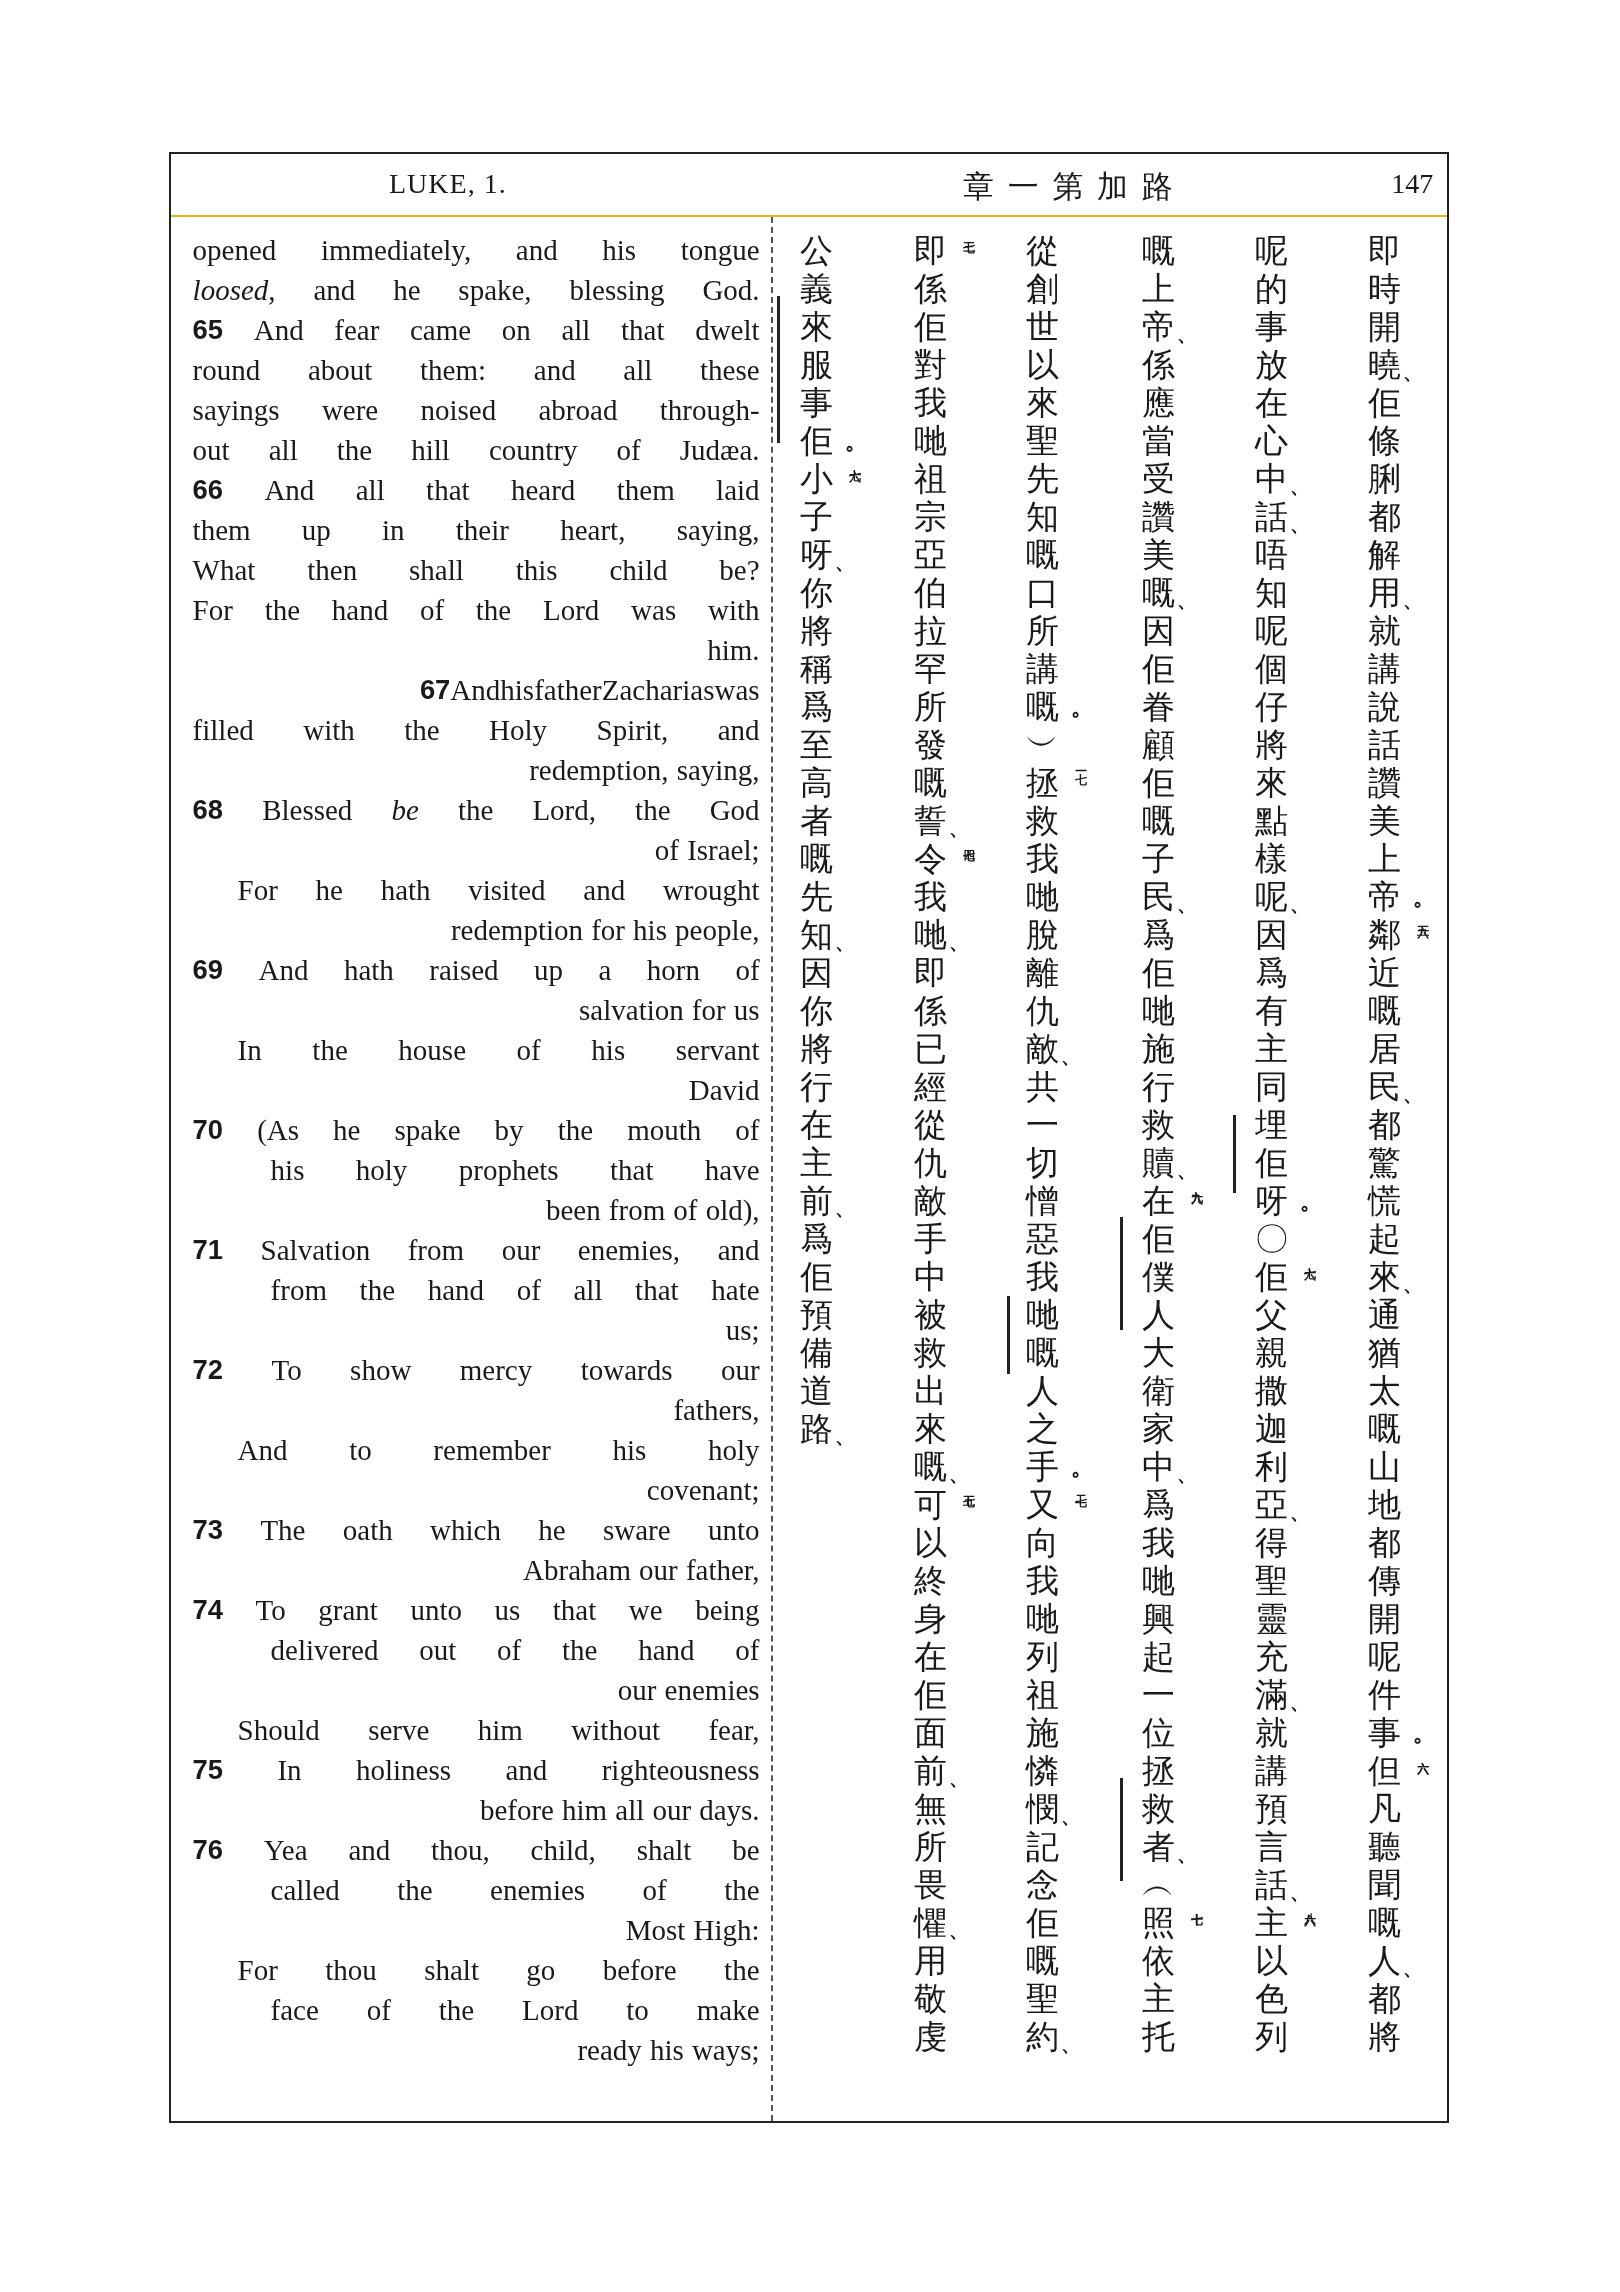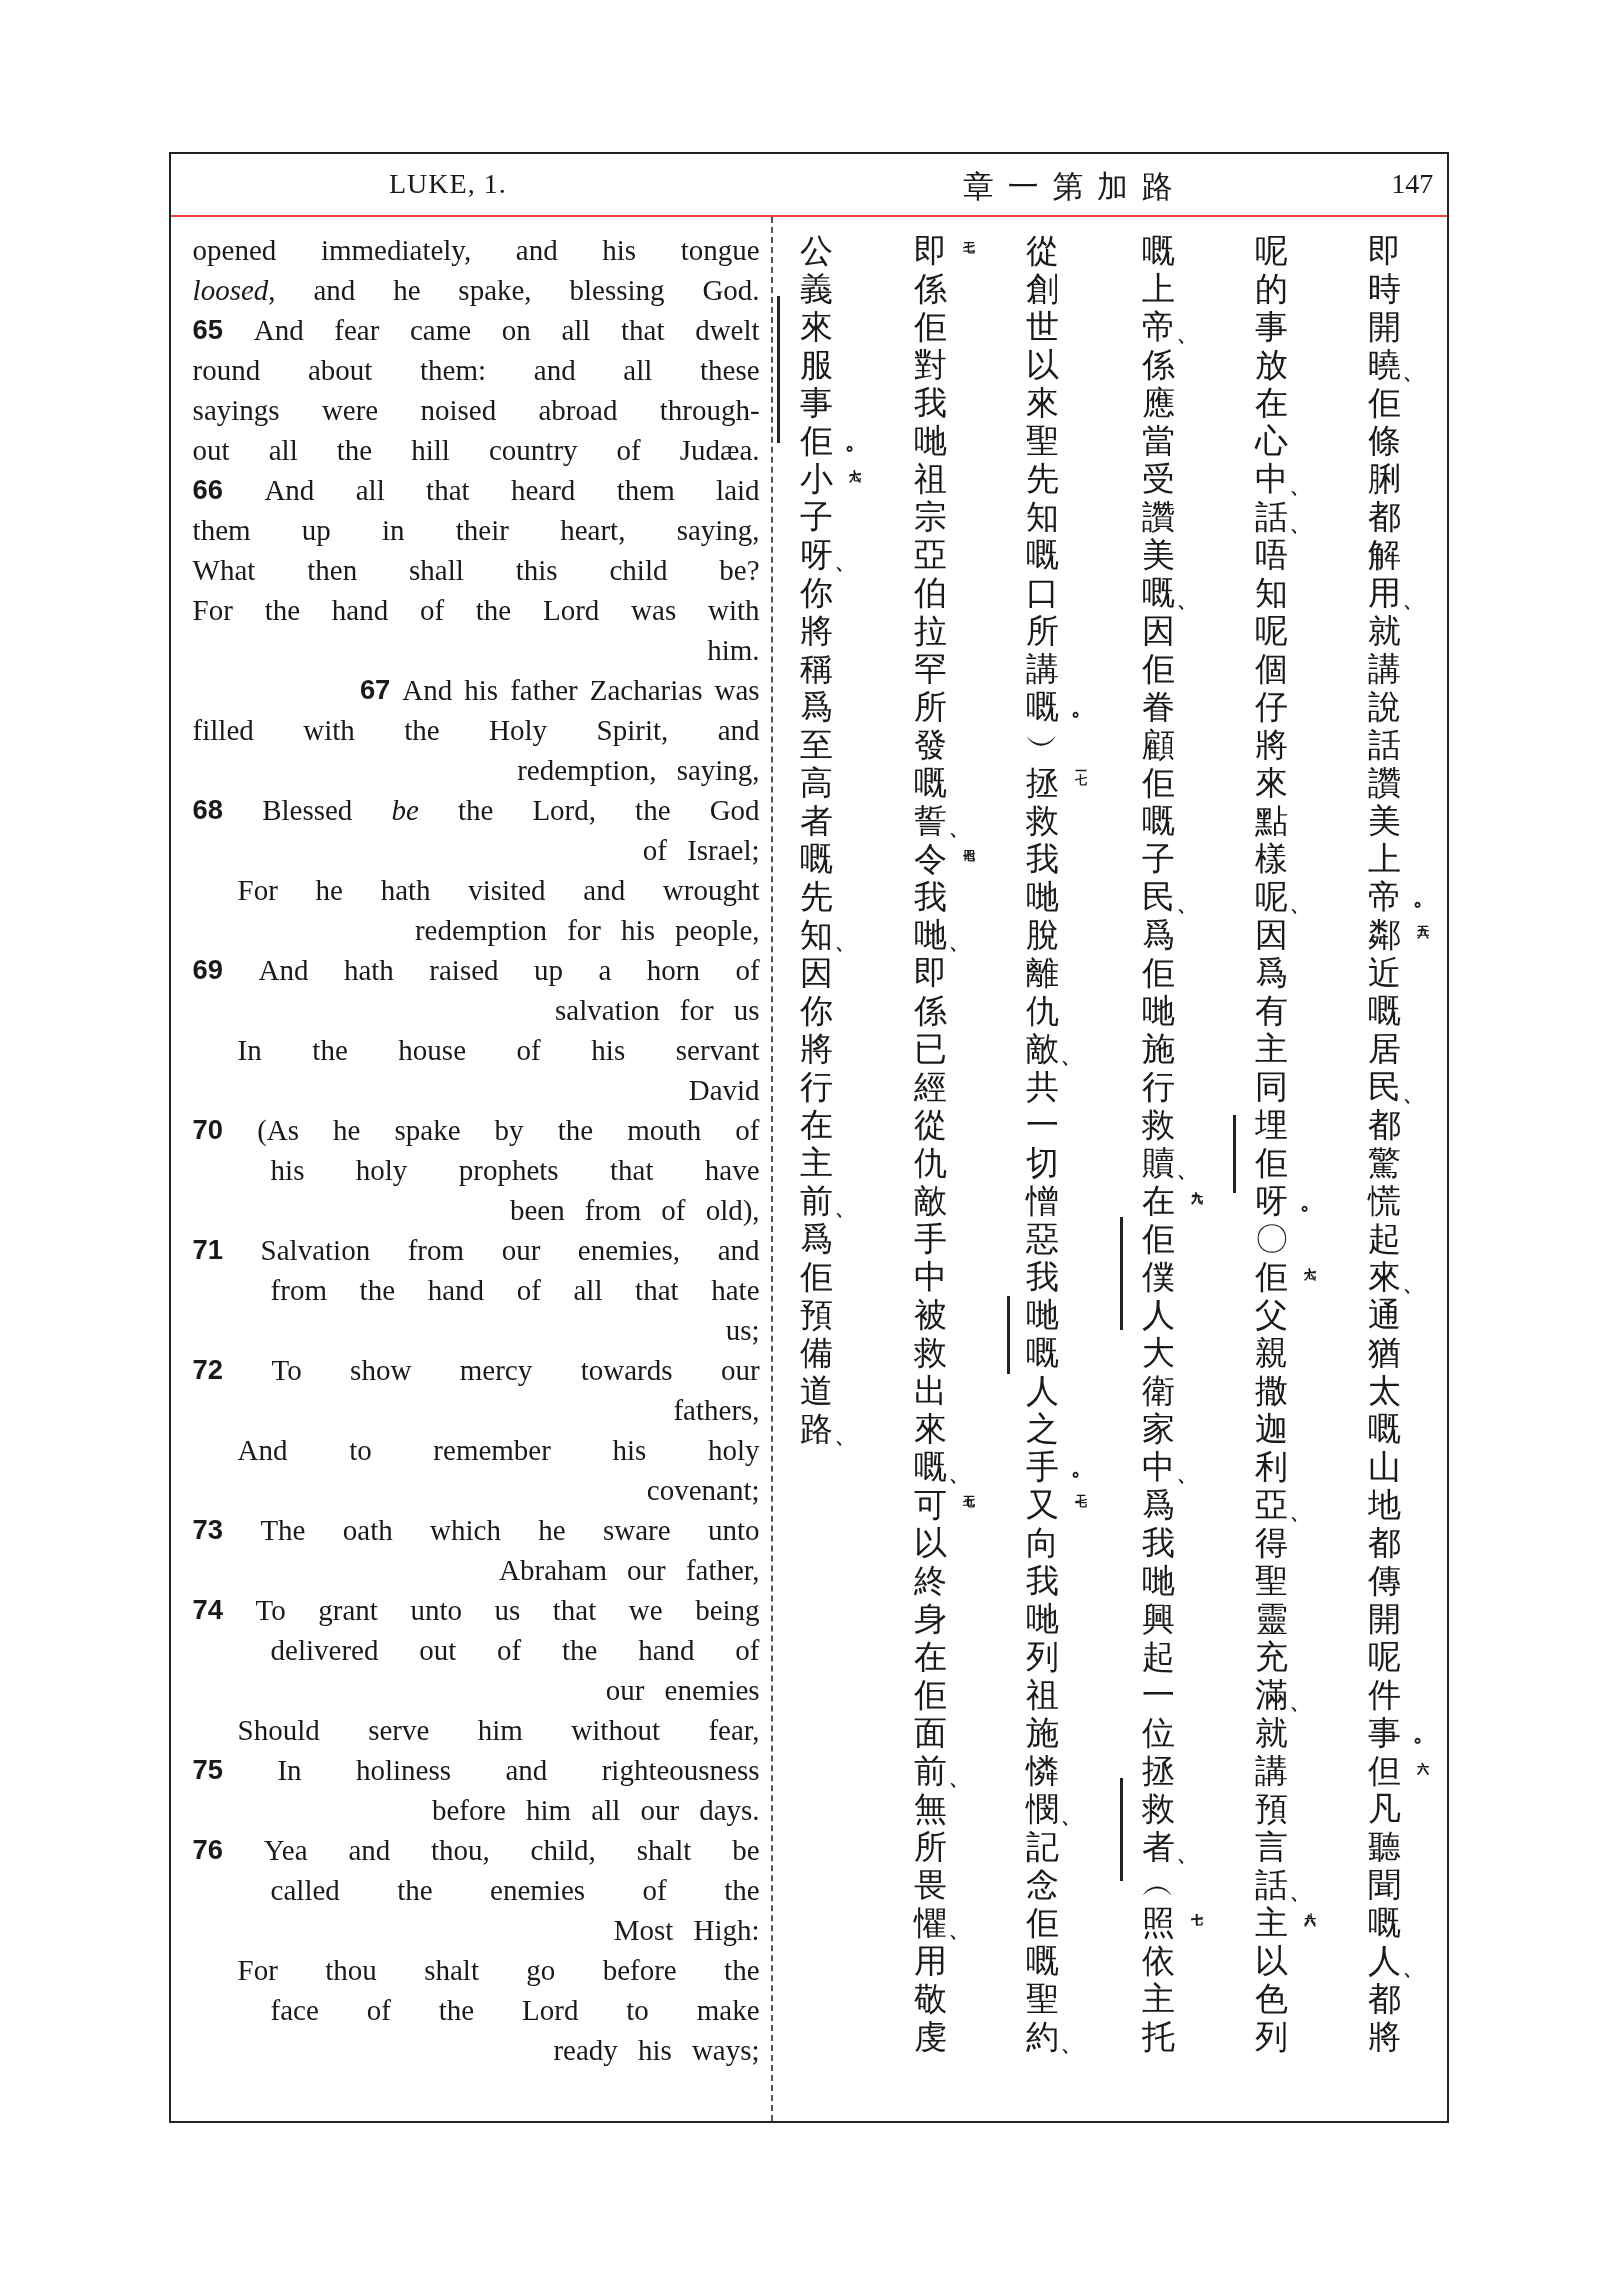--- a/index.html
+++ b/index.html
@@ -4,21 +4,21 @@
 <style>
   html, body { margin: 0; padding: 0; background: #ffffff; }
   body { width: 1620px; height: 2293px; position: relative; overflow: hidden; color: #1a1a1a; }
   .frame {
     position: absolute; left: 169px; top: 152px; width: 1276px; height: 1967px;
     border-left: 2px solid #222; border-right: 2px solid #222;
     border-top: 2.9px solid #222; border-bottom: 2.9px solid #222;
   }
   .header {
     position: absolute; left: 0; top: 0; right: 0; height: 61px;
-    border-bottom: 2px solid #ef4444;
+    border-bottom: 2px solid #eab308;
   }
   .hdr-en {
     position: absolute; left: 218px; top: 13.7px;
     font-family: "Liberation Serif", "DejaVu Serif", serif; font-size: 28px; letter-spacing: 1px;
   }
   .hdr-zh {
     position: absolute; left: 792px; top: 11.8px; font-size: 31px;
     font-family: "DejaVu Serif", serif; letter-spacing: 13.7px;
   }
   .hdr-page {
@@ -26,21 +26,21 @@
     font-family: Liberation Serif, serif; font-size: 28px;
   }
   .divider {
     position: absolute; left: 600px; top: 63px; bottom: 0;
     border-left: 2px dashed #555;
   }
   .english {
     position: absolute; left: 21.6px; top: 76px; width: 567px;
     font-family: "Liberation Serif", "DejaVu Serif", serif; font-size: 29px; line-height: 40px;
   }
-  .line { white-space: nowrap; display: flex; justify-content: space-between; gap: 12px; }
+  .line { white-space: nowrap; display: flex; justify-content: space-between; }
   .line.last { justify-content: flex-end; }
   .line.last span + span { margin-left: 0.28em; }
   .vn { font-weight: bold; font-family: "Liberation Sans", "DejaVu Sans", sans-serif; font-size: 27.4px; }
   .i1 { padding-left: 45px; }
   .i2 { padding-left: 78px; }
   .i0s { padding-left: 35px; justify-content: flex-end; }
   em { font-style: italic; }
   .zh-col {
     position: absolute; top: 78px; width: 45px;
     font-family: "DejaVu Serif", "DejaVu Sans", serif; font-size: 33px; line-height: 38px;

